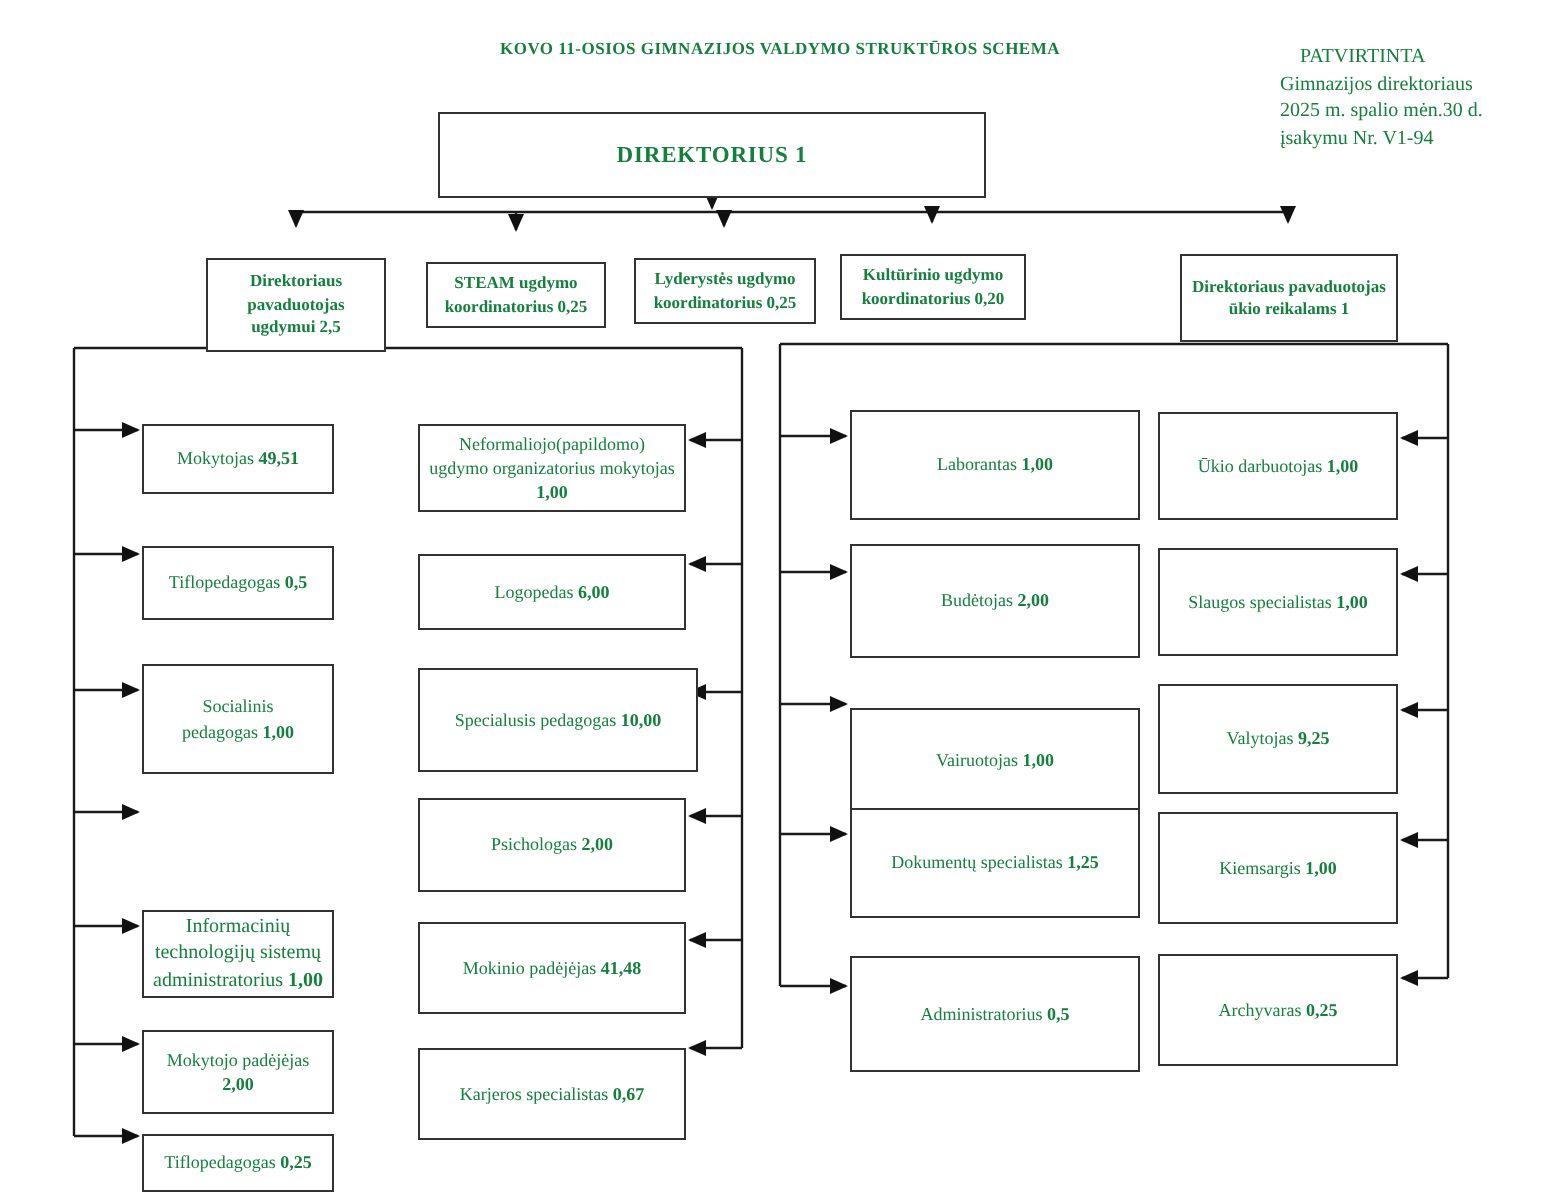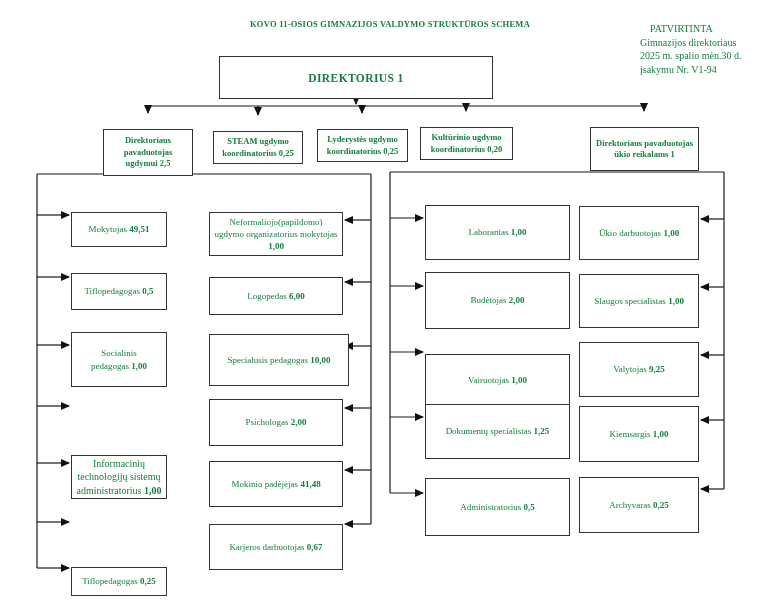--- a/index.html
+++ b/index.html
@@ -116,41 +116,44 @@
   </div>
   <div class="node colbox" style="left:71px;top:259px;width:96px;height:37px">
     <div class="txt"><span>Tiflopedagogas</span> <b>0,5</b></div>
   </div>
   <div class="node colbox narrow" style="left:71px;top:318px;width:96px;height:55px">
     <div class="txt"><span>Socialinis pedagogas</span> <b>1,00</b></div>
   </div>
   <div class="node colbox" style="left:71px;top:441px;width:96px;height:44px;font-size:10px">
     <div class="txt"><span>Informacinių technologijų sistemų administratorius</span> <b>1,00</b></div>
   </div>
+  <div class="node colbox" style="left:71px;top:501px;width:96px;height:42px">
+    <div class="txt"><span>Mokytojo padėjėjas</span> <b>2,00</b></div>
+  </div>
   <div class="node colbox" style="left:71px;top:553px;width:96px;height:29px">
     <div class="txt"><span>Tiflopedagogas</span> <b>0,25</b></div>
   </div>
 
   <div class="node colbox" style="left:209px;top:198px;width:134px;height:44px">
     <div class="txt"><span>Neformaliojo(papildomo) ugdymo organizatorius mokytojas</span> <b>1,00</b></div>
   </div>
   <div class="node colbox" style="left:209px;top:263px;width:134px;height:38px">
     <div class="txt"><span>Logopedas</span> <b>6,00</b></div>
   </div>
   <div class="node colbox" style="left:209px;top:320px;width:140px;height:52px">
     <div class="txt"><span>Specialusis pedagogas</span> <b>10,00</b></div>
   </div>
   <div class="node colbox" style="left:209px;top:385px;width:134px;height:47px">
     <div class="txt"><span>Psichologas</span> <b>2,00</b></div>
   </div>
   <div class="node colbox" style="left:209px;top:447px;width:134px;height:46px">
     <div class="txt"><span>Mokinio padėjėjas</span> <b>41,48</b></div>
   </div>
   <div class="node colbox" style="left:209px;top:510px;width:134px;height:46px">
-    <div class="txt"><span>Karjeros darbuotojas</span> <b>0,67</b></div>
+    <div class="txt"><span>Karjeros specialistas</span> <b>0,67</b></div>
   </div>
 
   <div class="node colbox" style="left:425px;top:191px;width:145px;height:55px">
     <div class="txt"><span>Laborantas</span> <b>1,00</b></div>
   </div>
   <div class="node colbox" style="left:425px;top:258px;width:145px;height:57px">
     <div class="txt"><span>Budėtojas</span> <b>2,00</b></div>
   </div>
   <div class="node colbox" style="left:425px;top:340px;width:145px;height:53px">
     <div class="txt"><span>Vairuotojas</span> <b>1,00</b></div>

